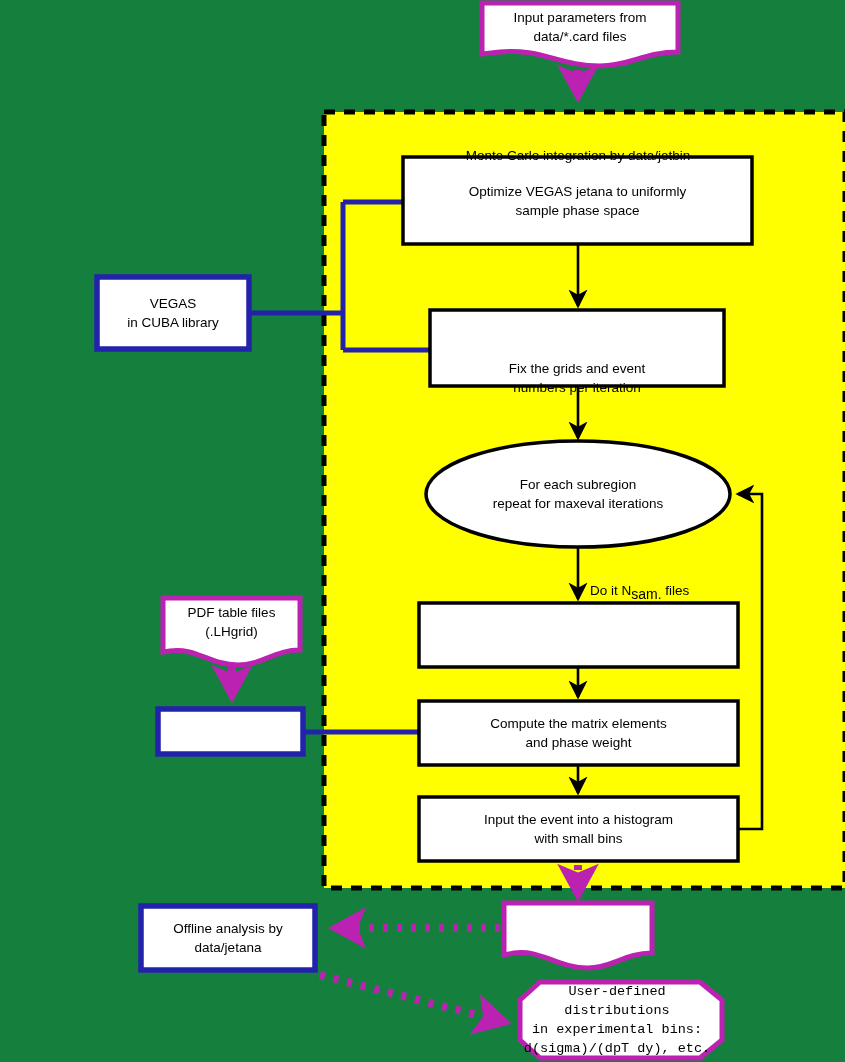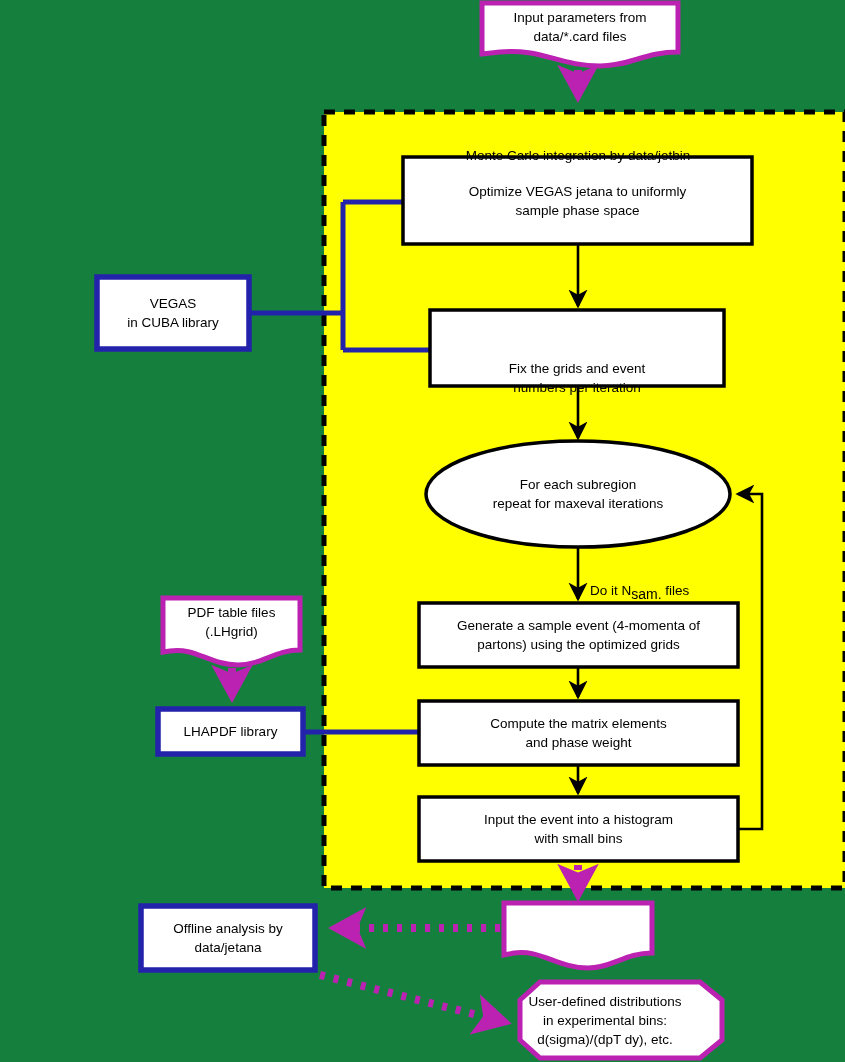--- a/index.html
+++ b/index.html
@@ -139,38 +139,35 @@
   <div class="lbl centerbox" style="left:430px; top:310px; width:294px; height:76px;margin-top:30px;">Fix the grids and event
 numbers per iteration</div>
 
   <div class="lbl centerbox" style="left:426px; top:441px; width:304px; height:106px;">For each subregion
 repeat for maxeval iterations</div>
 
   <div class="lbl" style="left:590px; top:562px; width:160px; text-align:left;">
     <span>Do it N</span><span class="sub">sam.</span><span> files</span>
   </div>
 
-  <div class="lbl centerbox" style="left:419px; top:603px; width:319px; height:64px;">Generate a sample event (4-momenta of
-partons) using the optimized grids</div>
 
   <div class="lbl centerbox" style="left:419px; top:701px; width:319px; height:64px;">Compute the matrix elements
 and phase weight</div>
 
   <div class="lbl centerbox" style="left:419px; top:797px; width:319px; height:64px;">Input the event into a histogram
 with small bins</div>
 
   <div class="lbl centerbox" style="left:97px; top:277px; width:152px; height:72px;">VEGAS
 in CUBA library</div>
 
   <div class="lbl" style="left:163px; top:603px; width:137px;">PDF table files
 (.LHgrid)</div>
 
-  <div class="lbl centerbox" style="left:158px; top:709px; width:145px; height:45px;">LHAPDF library</div>
 
 
   <div class="lbl centerbox" style="left:141px; top:906px; width:174px; height:64px;">Offline analysis by
 data/jetana</div>
 
-  <div class="lbl centerbox" style="left:504px; top:982px; width:202px; height:76px;">User-defined distributions
+  <div class="lbl centerbox" style="left:516px; top:982px; width:202px; height:76px;font-family:Liberation Mono, monospace;">User-defined distributions
 in experimental bins:
 d(sigma)/(dpT dy), etc.</div>
 
 </div>
 
 </body></html>

